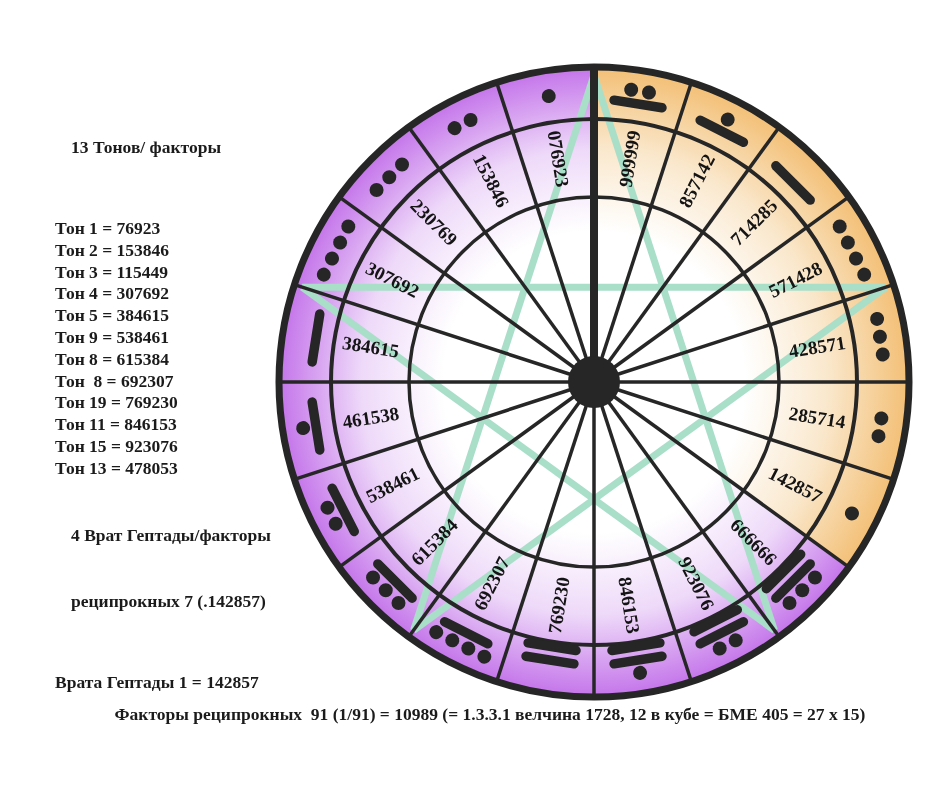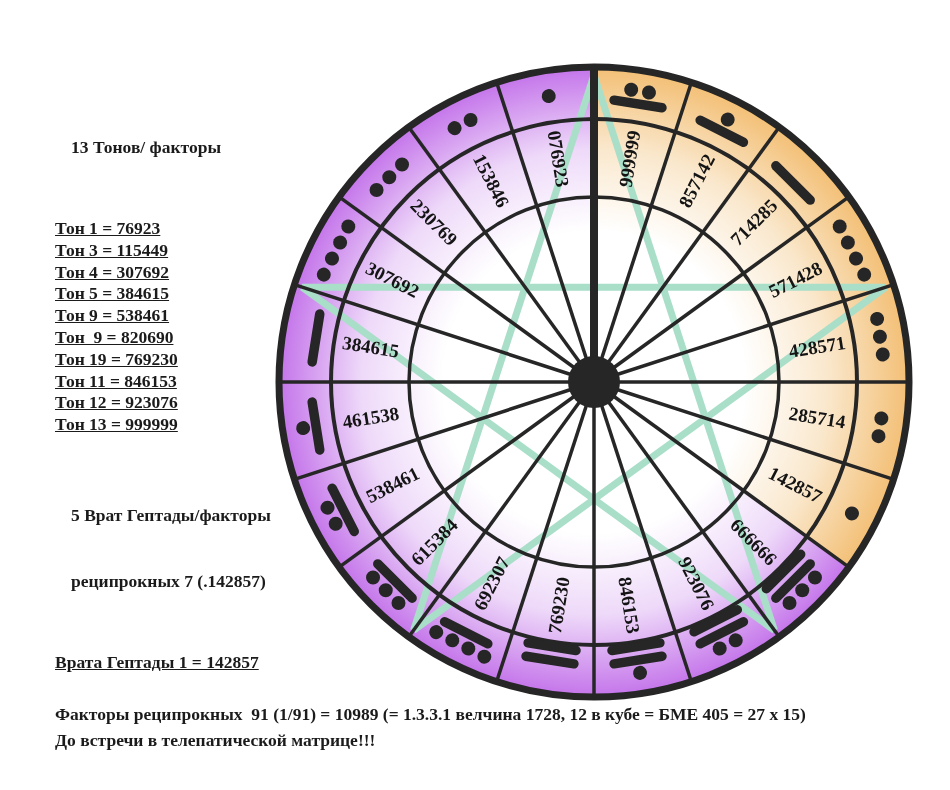--- a/index.html
+++ b/index.html
@@ -1,23 +1,23 @@
 <!DOCTYPE html>
 <html><head>
 <meta charset="utf-8">
 <style>
   html,body{margin:0;padding:0;background:#ffffff;}
   #page{position:relative;width:950px;height:790px;background:#ffffff;overflow:hidden;
         font-family:"Liberation Serif","DejaVu Serif",serif;color:#1b1b1b;}
   #wheel-svg{position:absolute;left:0;top:0;}
   .panel{position:absolute;left:55px;top:92px;width:320px;}
   .block-title{font-weight:700;font-size:17.5px;line-height:22px;white-space:pre;margin-left:16px;}
-  .list{margin-top:16px;margin-bottom:24px;text-decoration:underline;}
+  .list{margin-top:16px;}
   .list .line{font-weight:700;font-size:17.5px;line-height:21.8px;white-space:pre;}
-  .footer{position:absolute;left:55px;top:701px;width:870px;}
+  .footer{position:absolute;left:55px;top:701px;width:870px;text-align:center;}
   .footer .line{font-weight:700;font-size:17.5px;line-height:26px;white-space:pre;}
 </style>
 </head>
 <body>
 
 <div id="page">
 
   <svg id="wheel-svg" width="950" height="790" viewBox="0 0 950 790">
       <defs>
         <radialGradient id="gradTone" gradientUnits="userSpaceOnUse" cx="594" cy="382" r="315">
@@ -198,38 +198,39 @@
       <text x="0" y="0" transform="translate(629.3541890990921 605.2175649745011) rotate(-279)" text-anchor="middle" dy="0.35em" fill="#141414" font-family="&quot;Liberation Serif&quot;,&quot;DejaVu Serif&quot;,serif" font-size="19" font-weight="700">846153</text>
       <text x="0" y="0" transform="translate(696.6018529411375 583.3674744665711) rotate(-297)" text-anchor="middle" dy="0.35em" fill="#141414" font-family="&quot;Liberation Serif&quot;,&quot;DejaVu Serif&quot;,serif" font-size="19" font-weight="700">923076</text>
     </svg>
 
   <div class="panel">
     <div class="block-title">
       <div>13 Тонов/ факторы</div>
     </div>
     <div class="list">
         <div class="line">Тон 1 = 76923</div>
+        <div class="line">Тон 2 = 153846</div>
         <div class="line">Тон 3 = 115449</div>
         <div class="line">Тон 4 = 307692</div>
         <div class="line">Тон 5 = 384615</div>
         <div class="line">Тон 9 = 538461</div>
-        <div class="line">Тон  9 = 820690</div>
+        <div class="line">Тон 8 = 615384</div>
+        <div class="line">Тон  8 = 692307</div>
         <div class="line">Тон 19 = 769230</div>
         <div class="line">Тон 11 = 846153</div>
-        <div class="line">Тон 12 = 923076</div>
-        <div class="line">Тон 13 = 999999</div>
+        <div class="line">Тон 15 = 923076</div>
+        <div class="line">Тон 13 = 478053</div>
       </div>
 
     <div class="block-title">
-      <div>5 Врат Гептады/факторы</div>
+      <div>4 Врат Гептады/факторы</div>
       <div>реципрокных 7 (.142857)</div>
     </div>
     <div class="list">
         <div class="line">Врата Гептады 1 = 142857</div>
       </div>
   </div>
 
   <div class="footer">
     <div class="line">Факторы реципрокных  91 (1/91) = 10989 (= 1.3.3.1 велчина 1728, 12 в кубе = БМЕ 405 = 27 x 15)</div>
-    <div class="line">До встречи в телепатической матрице!!!</div>
   </div>
 
 </div>
 
 </body></html>

